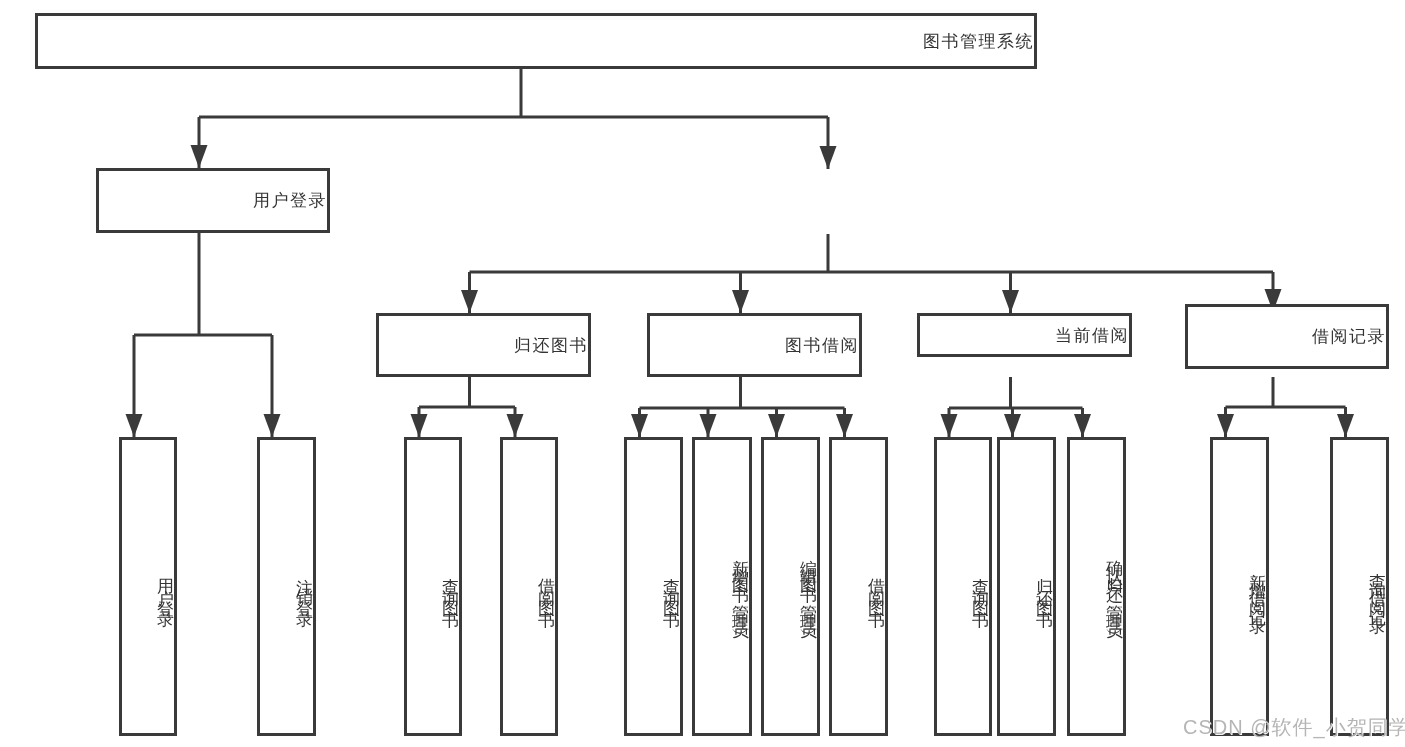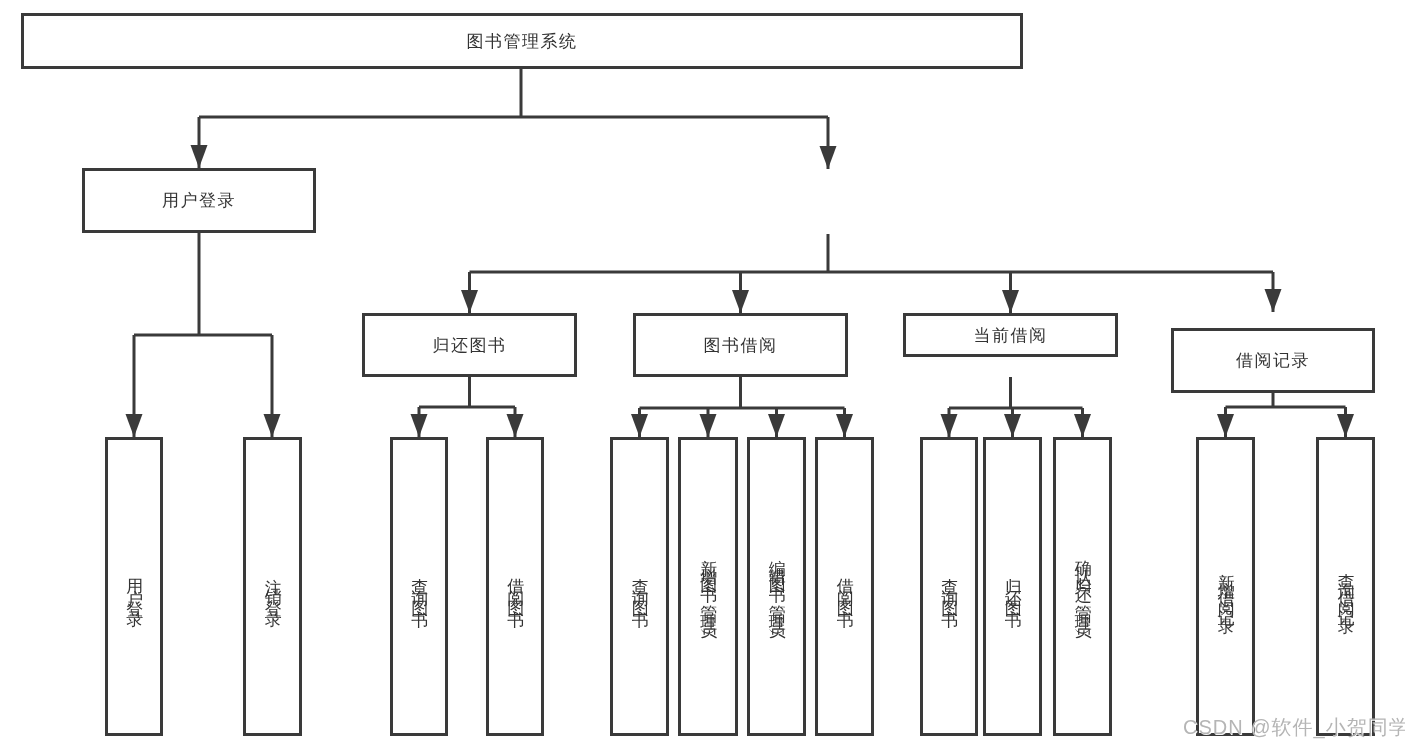--- a/index.html
+++ b/index.html
@@ -16,22 +16,23 @@
     left: 0; top: 0;
     width: 1405px; height: 747px;
   }
   .box {
     position: absolute;
     box-sizing: border-box;
     border: 3px solid #3a3a3a;
     background: #ffffff;
     display: flex;
     align-items: center;
-    justify-content: center;
+    justify-content: flex-end;
     color: #333333;
+    margin-left: 14px;
   }
   .h-label {
     font-size: 17px;
     letter-spacing: 1.5px;
     color: #333333;
     white-space: nowrap;
   }
   .leaf .v-label {
     writing-mode: vertical-rl;
     text-orientation: mixed;
@@ -102,21 +103,21 @@
 
   <div class="box" style="left:362px; top:313px; width:215px; height:64px;">
     <span class="h-label">归还图书</span>
   </div>
   <div class="box" style="left:633px; top:313px; width:215px; height:64px;">
     <span class="h-label">图书借阅</span>
   </div>
   <div class="box" style="left:903px; top:313px; width:215px; height:44px;">
     <span class="h-label">当前借阅</span>
   </div>
-  <div class="box" style="left:1171px; top:328px; width:204px; height:65px;">
+  <div class="box" style="left:1171px; top:304px; width:204px; height:65px;">
     <span class="h-label">借阅记录</span>
   </div>
 
   <div class="box leaf" style="left:105px; top:437px; width:58px; height:299px;">
     <span class="v-label">用户登录</span>
   </div>
   <div class="box leaf" style="left:243px; top:437px; width:59px; height:299px;">
     <span class="v-label">注销登录</span>
   </div>
 

